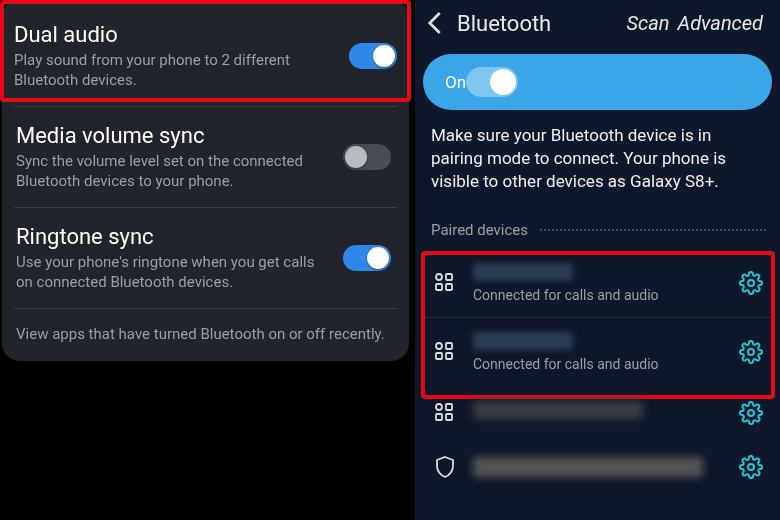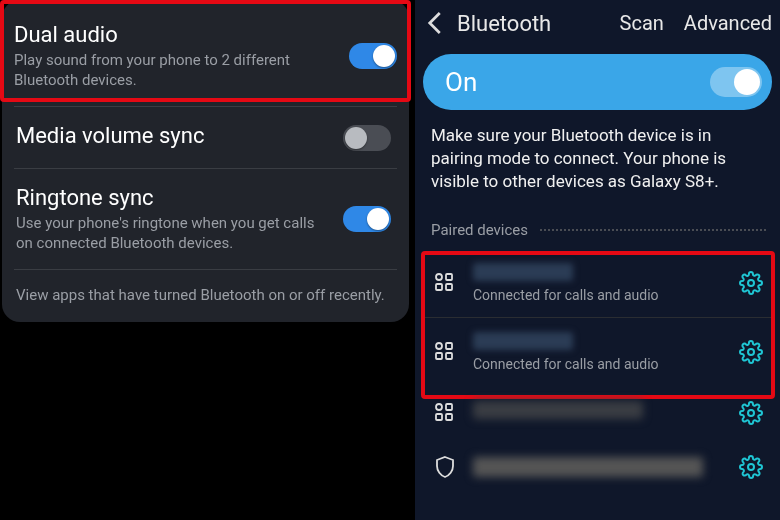--- a/index.html
+++ b/index.html
@@ -65,32 +65,32 @@
     padding: 8px 8px 8px 6px;
     gap: 6px;
     font-size: 20px;
   }
   .back-chevron {
     width: 30px; height: 30px;
     display: flex; align-items: center; justify-content: center;
     font-size: 26px; color: #ddd;
   }
   .rt-title { font-size: 22px; color: #e8e8e8; flex: 1; }
-  .rt-actions { display: flex; gap: 20px; margin-right: 0; }
+  .rt-actions { display: flex; gap: 8px; margin-right: 9px; font-style: italic; }
   .rt-action { font-size: 20px; color: #e8e8e8; }
 
   .on-pill {
     margin: 8px 8px 14px 8px;
     background: #3aa6e8;
     border-radius: 28px;
     height: 56px;
-    display: flex; align-items: center; justify-content: space-between;
+    display: flex; align-items: center; justify-content: flex-start;
     padding: 0 10px 0 22px;
     color: #fff;
-    font-size: 26px;
+    font-size: 17px;
   }
   .pill-toggle {
     width: 52px; height: 30px; border-radius: 16px;
     background: rgba(255,255,255,.35);
     position: relative;
   }
   .pill-toggle .knob {
     width: 26px; height: 26px; border-radius: 50%;
     background: #fff; position: absolute; top: 2px; right: 2px;
   }
@@ -156,20 +156,21 @@
           <div class="setting-sub">Play sound from your phone to 2 different Bluetooth devices.</div>
         </div>
         <div class="toggle on">
             <div class="knob"></div>
           </div>
       </div>
 
       <div class="setting-row">
         <div class="setting-text">
           <div class="setting-title">Media volume sync</div>
+          <div class="setting-sub">Sync the volume level set on the connected Bluetooth devices to your phone.</div>
         </div>
         <div class="toggle off">
             <div class="knob"></div>
           </div>
       </div>
 
       <div class="setting-row">
         <div class="setting-text">
           <div class="setting-title">Ringtone sync</div>
           <div class="setting-sub">Use your phone's ringtone when you get calls on connected Bluetooth devices.</div>

